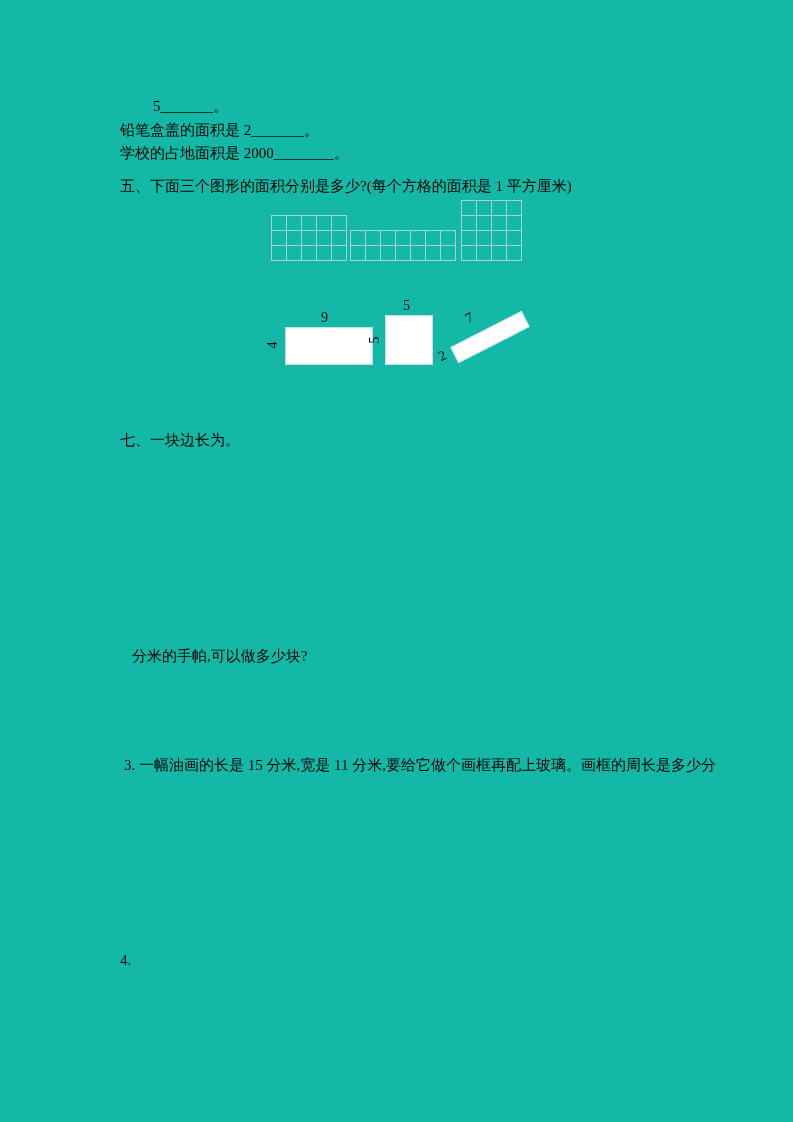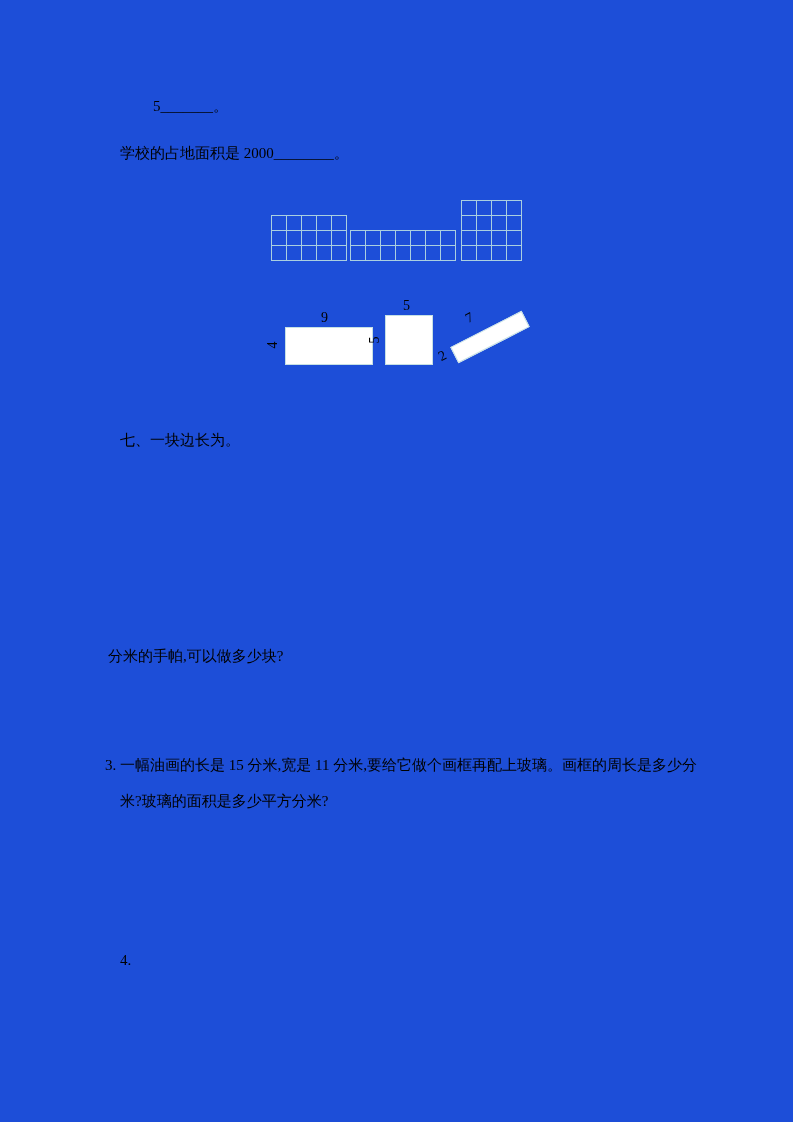--- a/index.html
+++ b/index.html
@@ -1,19 +1,19 @@
 <!DOCTYPE html>
 <html style="--grid-c: #aacfe0; --shape-c: #c6e0e4;"><head>
 <meta charset="utf-8">
 <style>
   html,body { margin:0; padding:0; background:#ffffff; }
   .page {
     position:relative;
     width:793px; height:1122px;
-    background:#1d4ed8;
+    background:#14b8a6;
     font-family:"Liberation Serif","DejaVu Serif",serif;
     color:#000;
     overflow:hidden;
   }
   .txt {
     position:absolute;
     font-size:15px;
     line-height:19px;
     white-space:pre;
   }
@@ -41,22 +41,24 @@
   }
   .rot90 { transform:rotate(-90deg); transform-origin:center; }
   .tilt  { transform-origin:center; }
 </style>
 </head>
 <body>
 
 <div class="page">
 
   <div class="txt" style="left:153px; top:97px">5_______。</div>
+  <div class="txt" style="left:120px; top:121px">铅笔盒盖的面积是 2_______。</div>
   <div class="txt" style="left:120px; top:144px">学校的占地面积是 2000________。</div>
 
+  <div class="txt" style="left:120px; top:177px">五、下面三个图形的面积分别是多少?(每个方格的面积是 1 平方厘米)</div>
   <div class="grid" style="left: 271px; top: 215px; grid-template-columns: repeat(5, 15px); grid-auto-rows: 15px;">
       <div class="cell"></div>
       <div class="cell"></div>
       <div class="cell"></div>
       <div class="cell"></div>
       <div class="cell"></div>
       <div class="cell"></div>
       <div class="cell"></div>
       <div class="cell"></div>
       <div class="cell"></div>
@@ -109,18 +111,17 @@
 
   <div class="shape" style="left:385px; top:315px; width:48px; height:50px"></div>
   <div class="dim" style="left:403px; top:299px">5</div>
   <div class="dim rot90" style="left:371px; top:333px">5</div>
 
   <div class="shape tilt" style="left: 450px; top: 328px; width: 80px; height: 18px; transform: rotate(-27deg);"></div>
   <div class="dim tilt" style="left: 466px; top: 311px; transform: rotate(-27deg);">7</div>
   <div class="dim tilt" style="left: 439px; top: 349px; transform: rotate(-27deg);">2</div>
 
   <div class="txt" style="left:120px; top:431px">七、一块边长为。</div>
-  <div class="txt" style="left:108px; top:647px">分米的手帕,可以做多少块?</div>
-  <div class="txt" style="left:105px; top:756px">3. 一幅油画的长是 15 分米,宽是 11 分米,要给它做个画框再配上玻璃。画框的周长是多少分</div>
-  <div class="txt" style="left:120px; top:792px">米?玻璃的面积是多少平方分米?</div>
+  <div class="txt" style="left:132px; top:647px">分米的手帕,可以做多少块?</div>
+  <div class="txt" style="left:124px; top:756px">3. 一幅油画的长是 15 分米,宽是 11 分米,要给它做个画框再配上玻璃。画框的周长是多少分</div>
   <div class="txt" style="left:120px; top:951px">4.</div>
 
 </div>
 
 </body></html>

